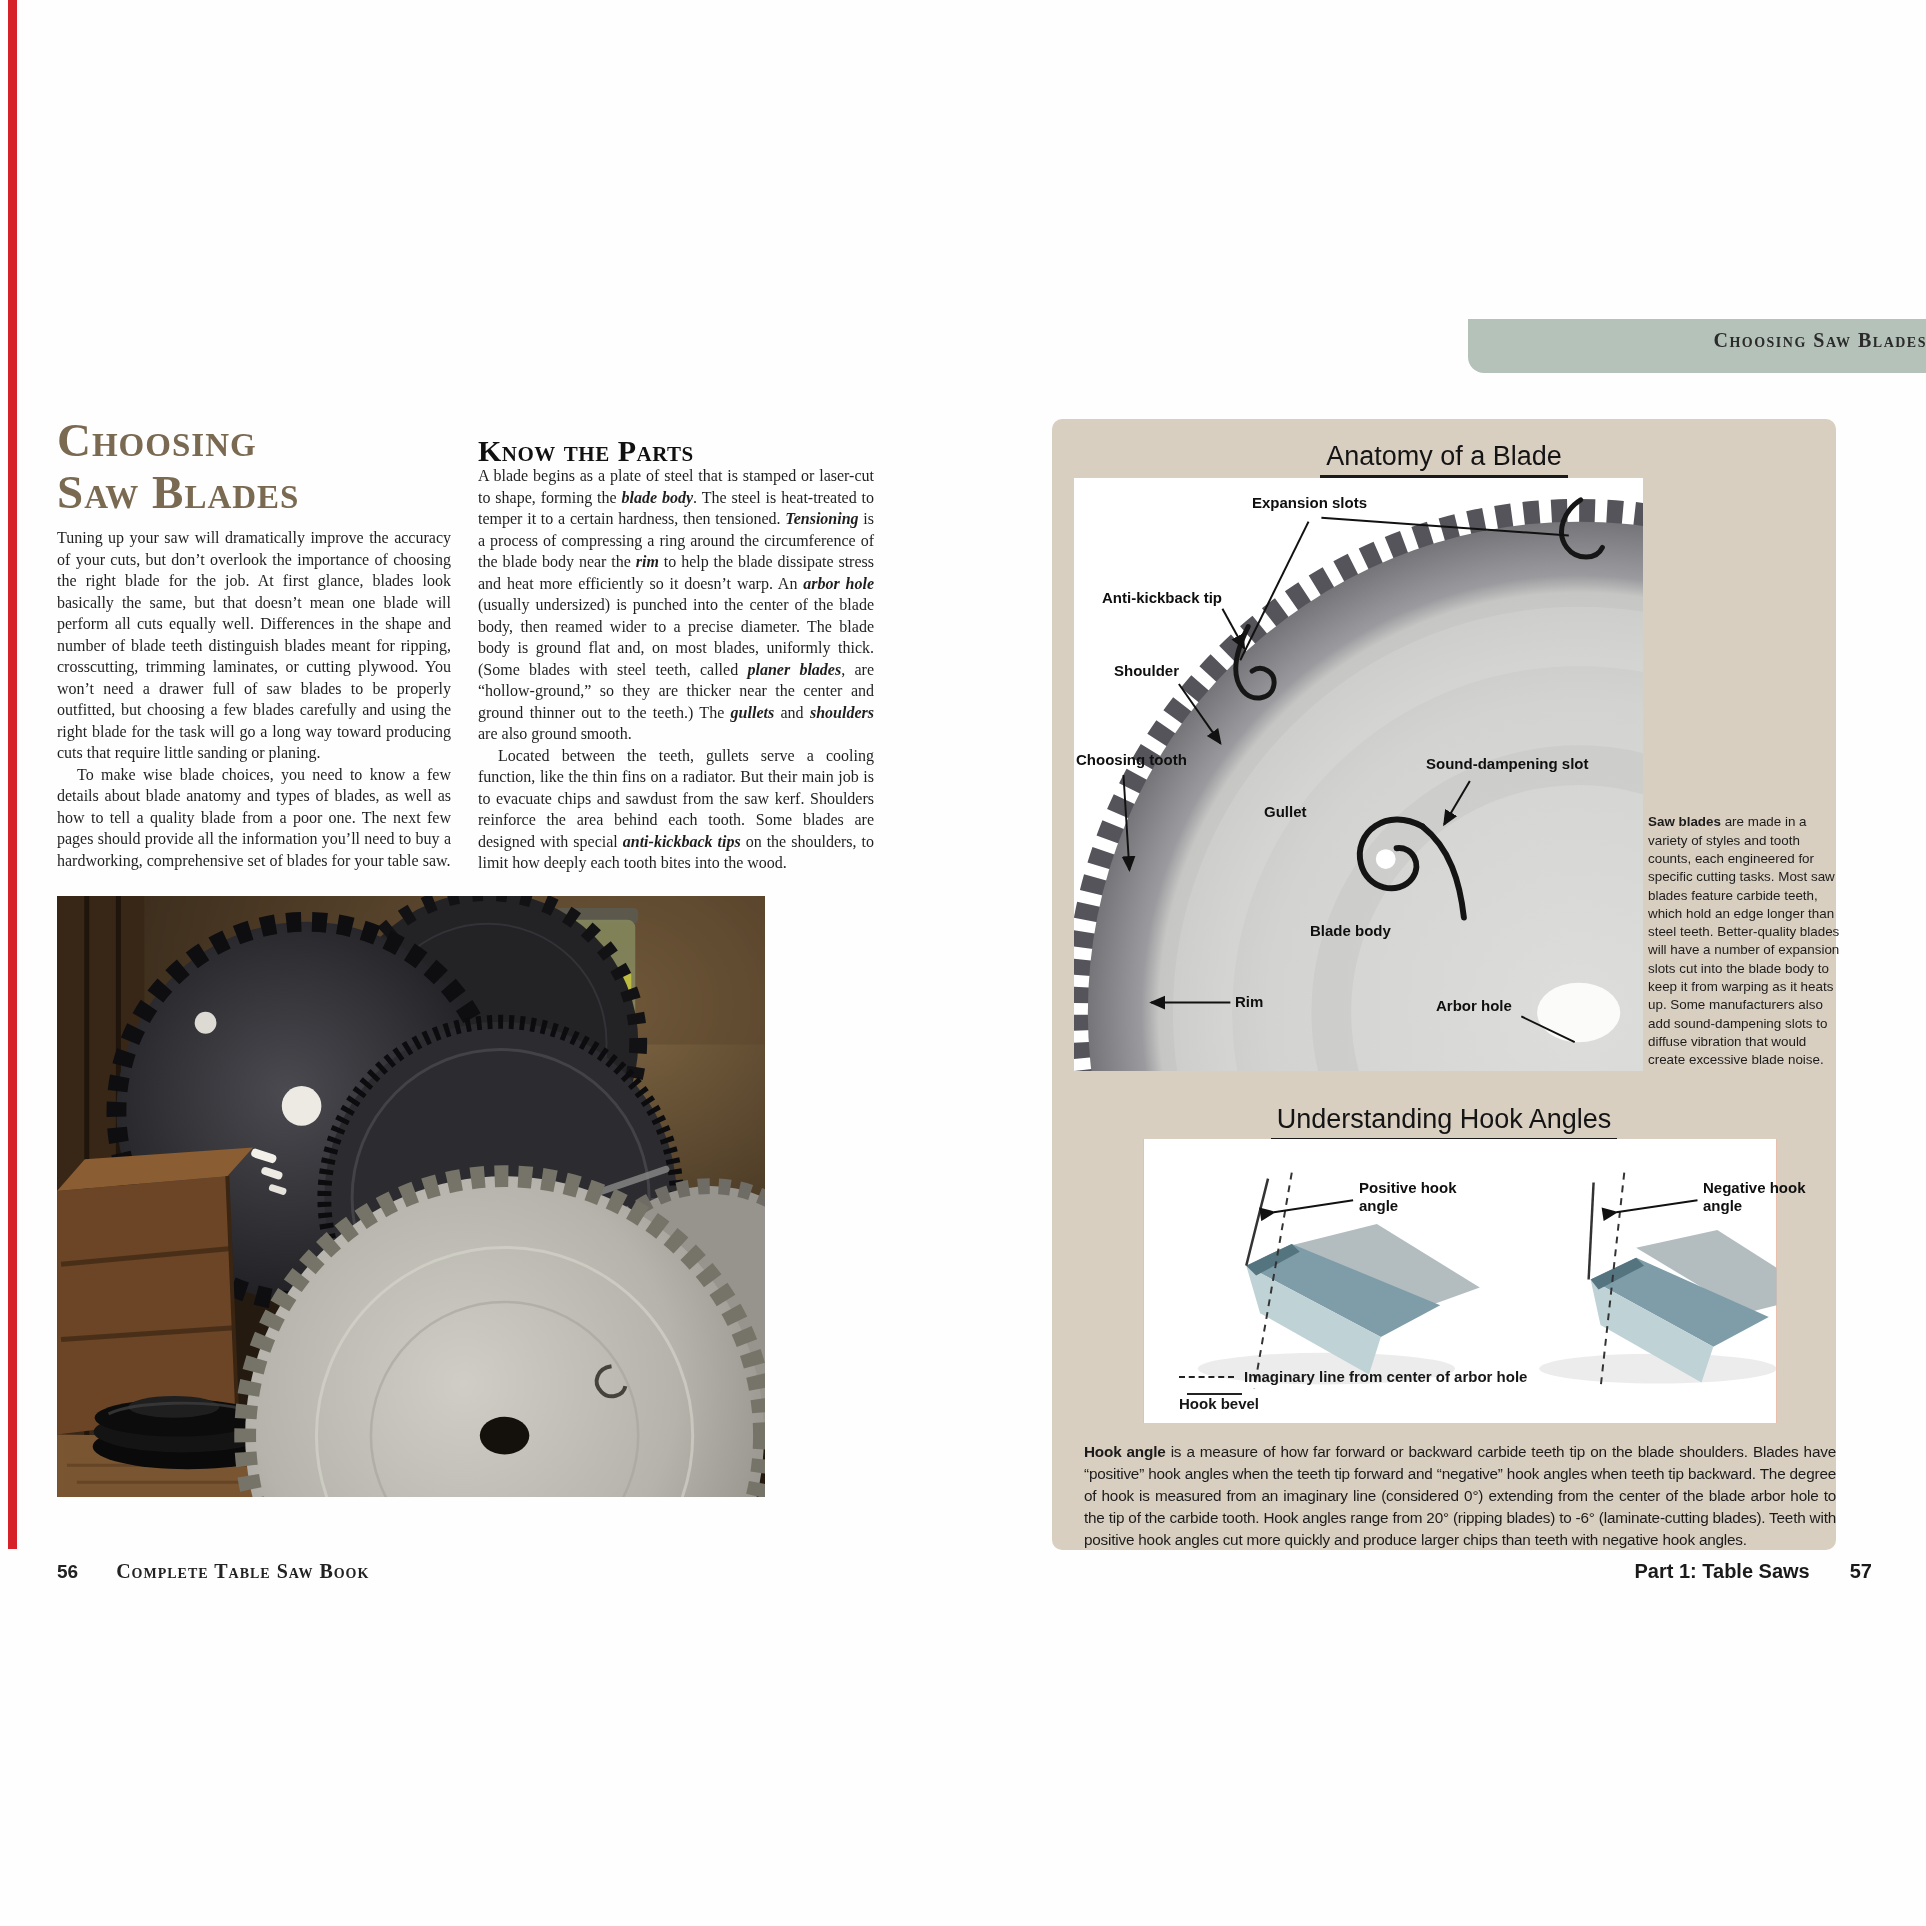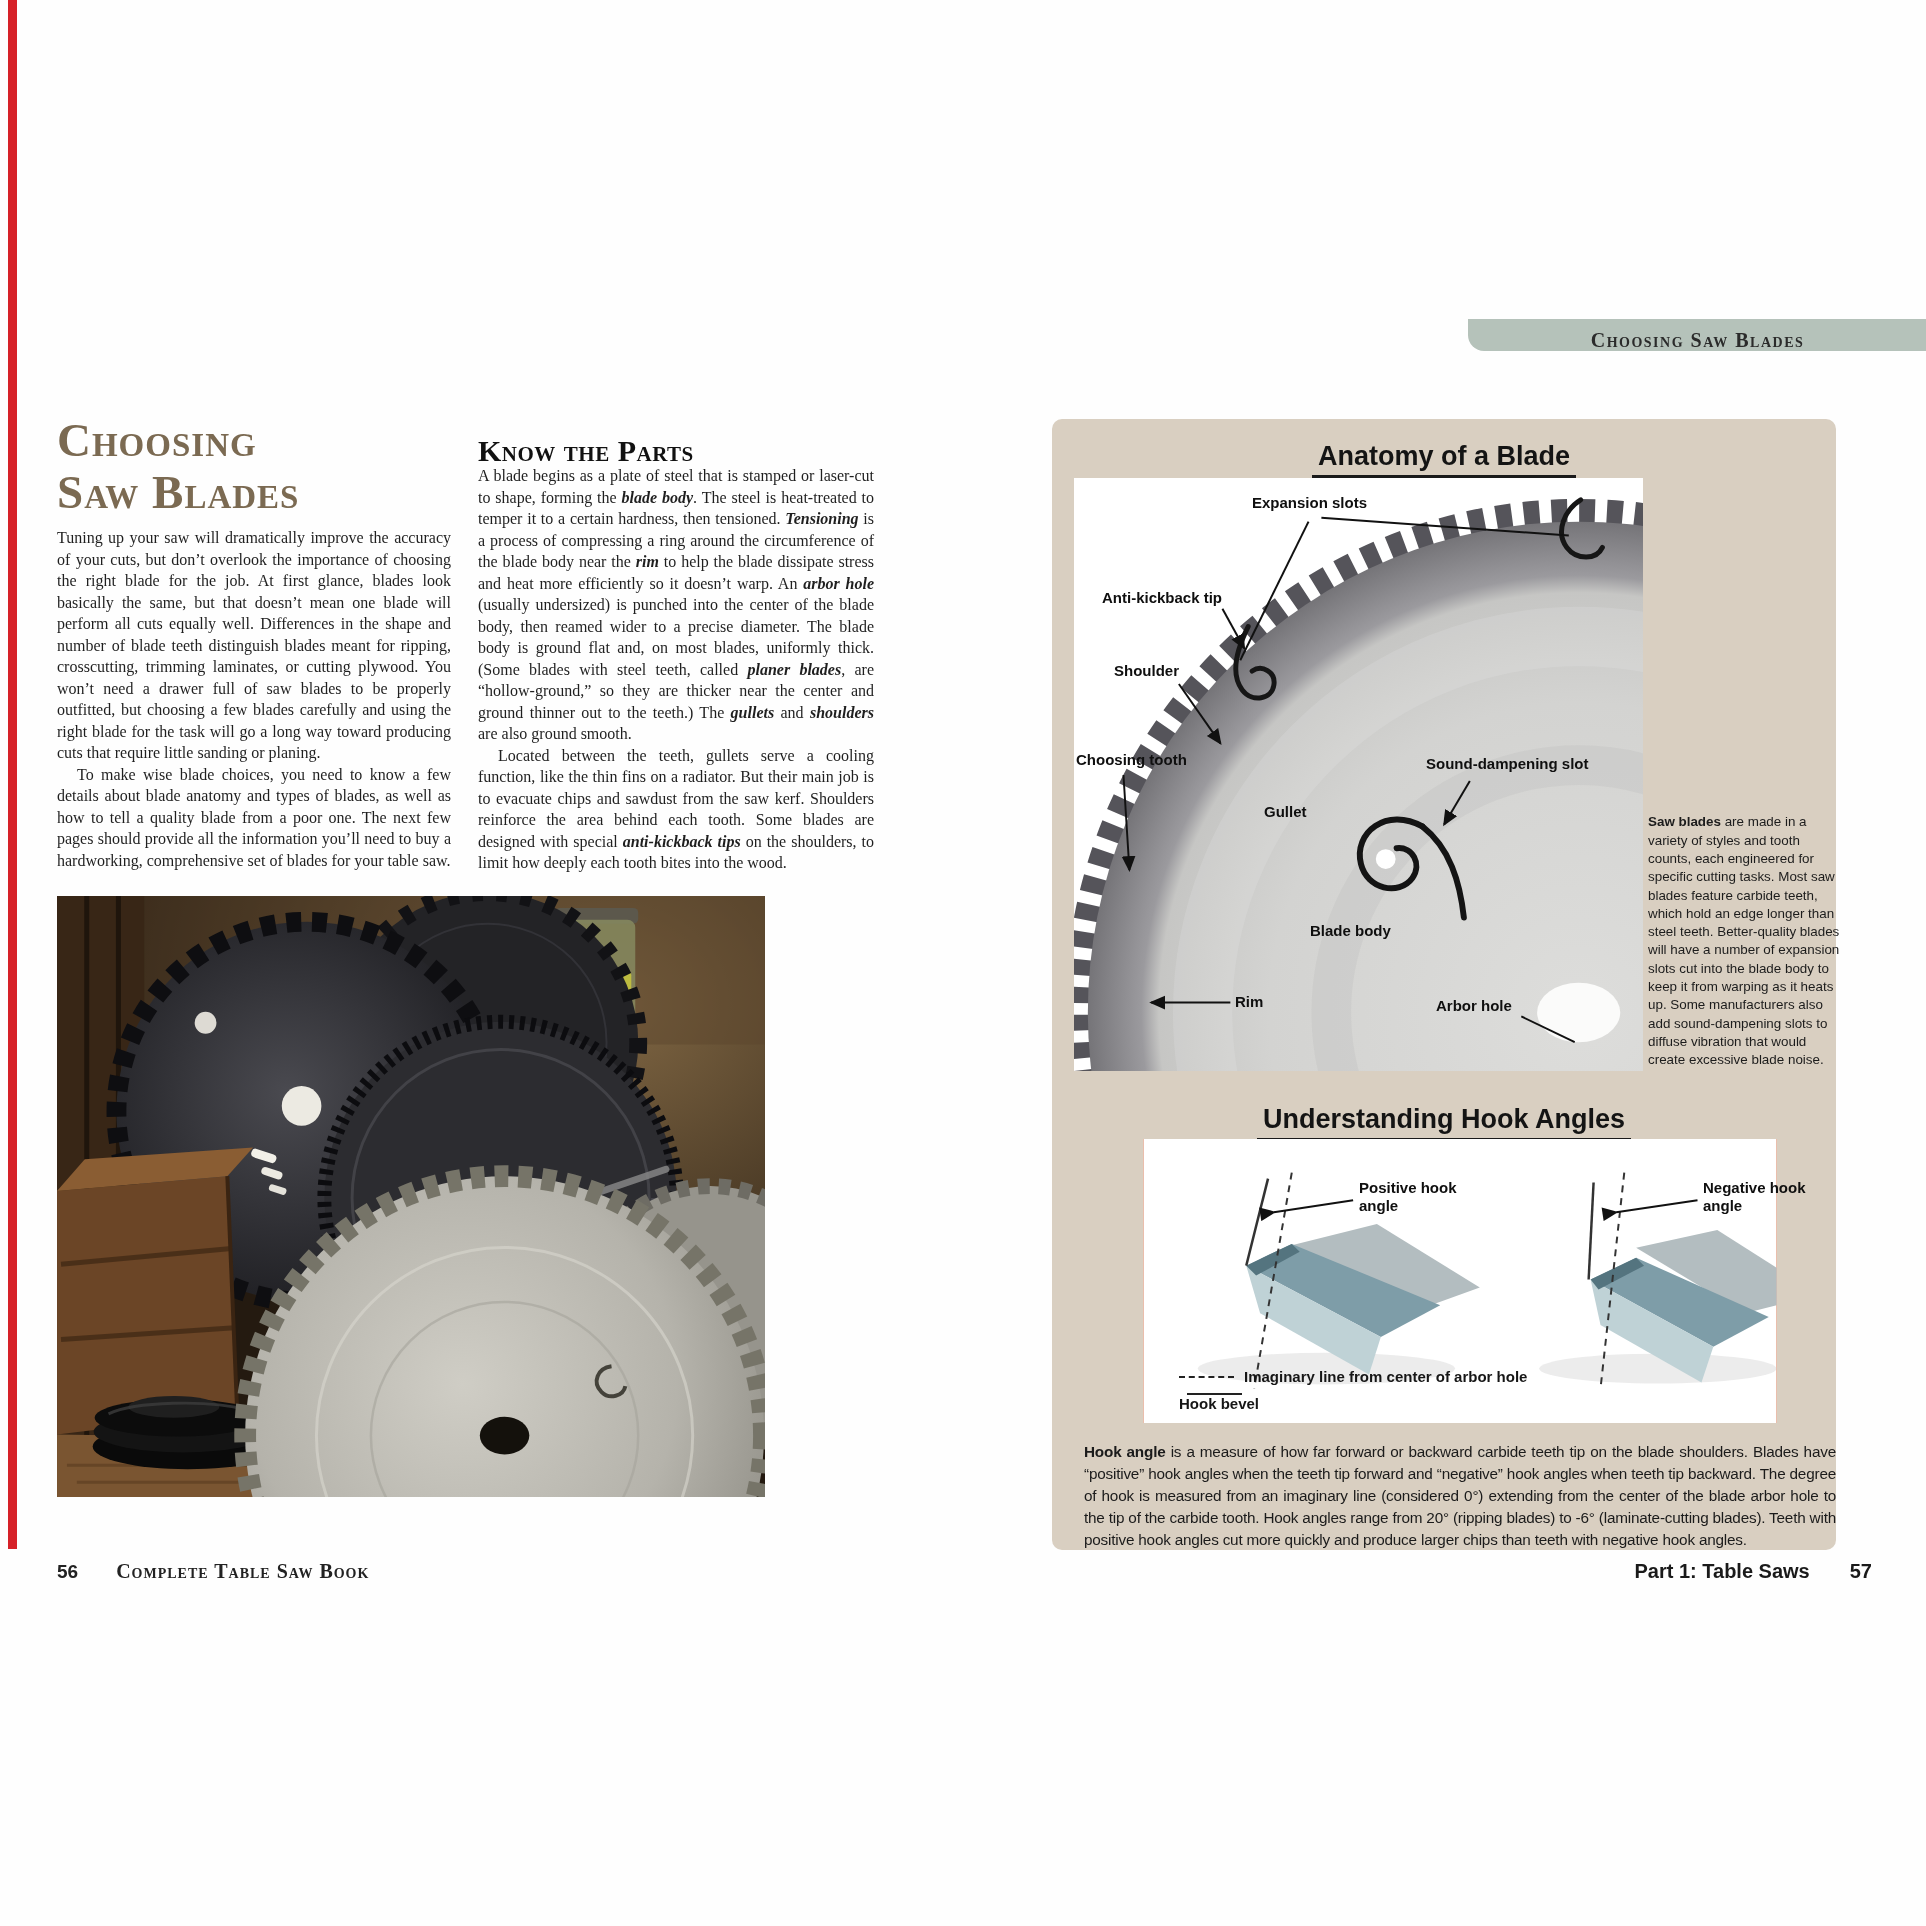--- a/index.html
+++ b/index.html
@@ -20,28 +20,28 @@
   .intro b,.colbody b{font-style:italic;}
   .ktp-head{left:478px;top:434px;width:416px;margin:0;color:#111;
     font:700 30px/34px "Liberation Serif",serif;font-variant:small-caps;letter-spacing:0.5px;}
   .colbody{left:478px;top:465px;width:396px;font-size:16px;line-height:21.5px;text-align:justify;}
   .photo{left:57px;top:896px;width:708px;height:601px;background:#241a10;}
   .footer-left{left:57px;top:1560px;font-family:"Liberation Sans",sans-serif;}
   .footer-left .pg{font:700 19px "Liberation Sans",sans-serif;color:#222;}
   .footer-left .bk{margin-left:38px;font:700 20px "Liberation Serif",serif;font-variant:small-caps;
     letter-spacing:1px;color:#222;}
   
-  .runhead{left:1468px;top:319px;right:0;height:32px;background:var(--green);
-    border-radius:0 0 0 16px;text-align:center;}
+  .runhead{left:1468px;top:319px;right:0;height:54px;background:var(--green);
+    border-radius:0 0 0 16px;text-align:right;}
   .runhead span{font:700 20px/43px "Liberation Serif",serif;font-variant:small-caps;
     letter-spacing:1.5px;color:#2b2b2b;}
   .panel{left:1052px;top:419px;width:784px;height:1131px;background:var(--tan);border-radius:10px;}
   .panel-title{position:absolute;left:0;right:0;text-align:center;color:#141414;
     font-family:"Liberation Sans",sans-serif;}
-  .panel-title span{display:inline-block;font-weight:700;font-size:27px;
+  .panel-title span{display:inline-block;font-weight:400;font-size:27px;
     border-bottom:3px solid #1a1a1a;padding:0 6px 3px 6px;}
   .anat-title{top:22px;}
   .hook-title{top:685px;}
   .anat-box{position:absolute;left:22px;top:59px;width:569px;height:438px;background:#fff;}
   .sidebar{position:absolute;left:596px;top:381px;width:194px;
     font:400 13.4px/18.3px "Liberation Sans",sans-serif;color:#1c1c1c;}
   .sidebar b{font-weight:700;}
   .hook-box{position:absolute;left:91px;top:720px;width:634px;height:284px;background:#c2410c;}
   .dlabel{position:absolute;font:700 15px/18px "Liberation Sans",sans-serif;color:var(--label);}
   .legend-row{position:absolute;display:flex;align-items:center;

